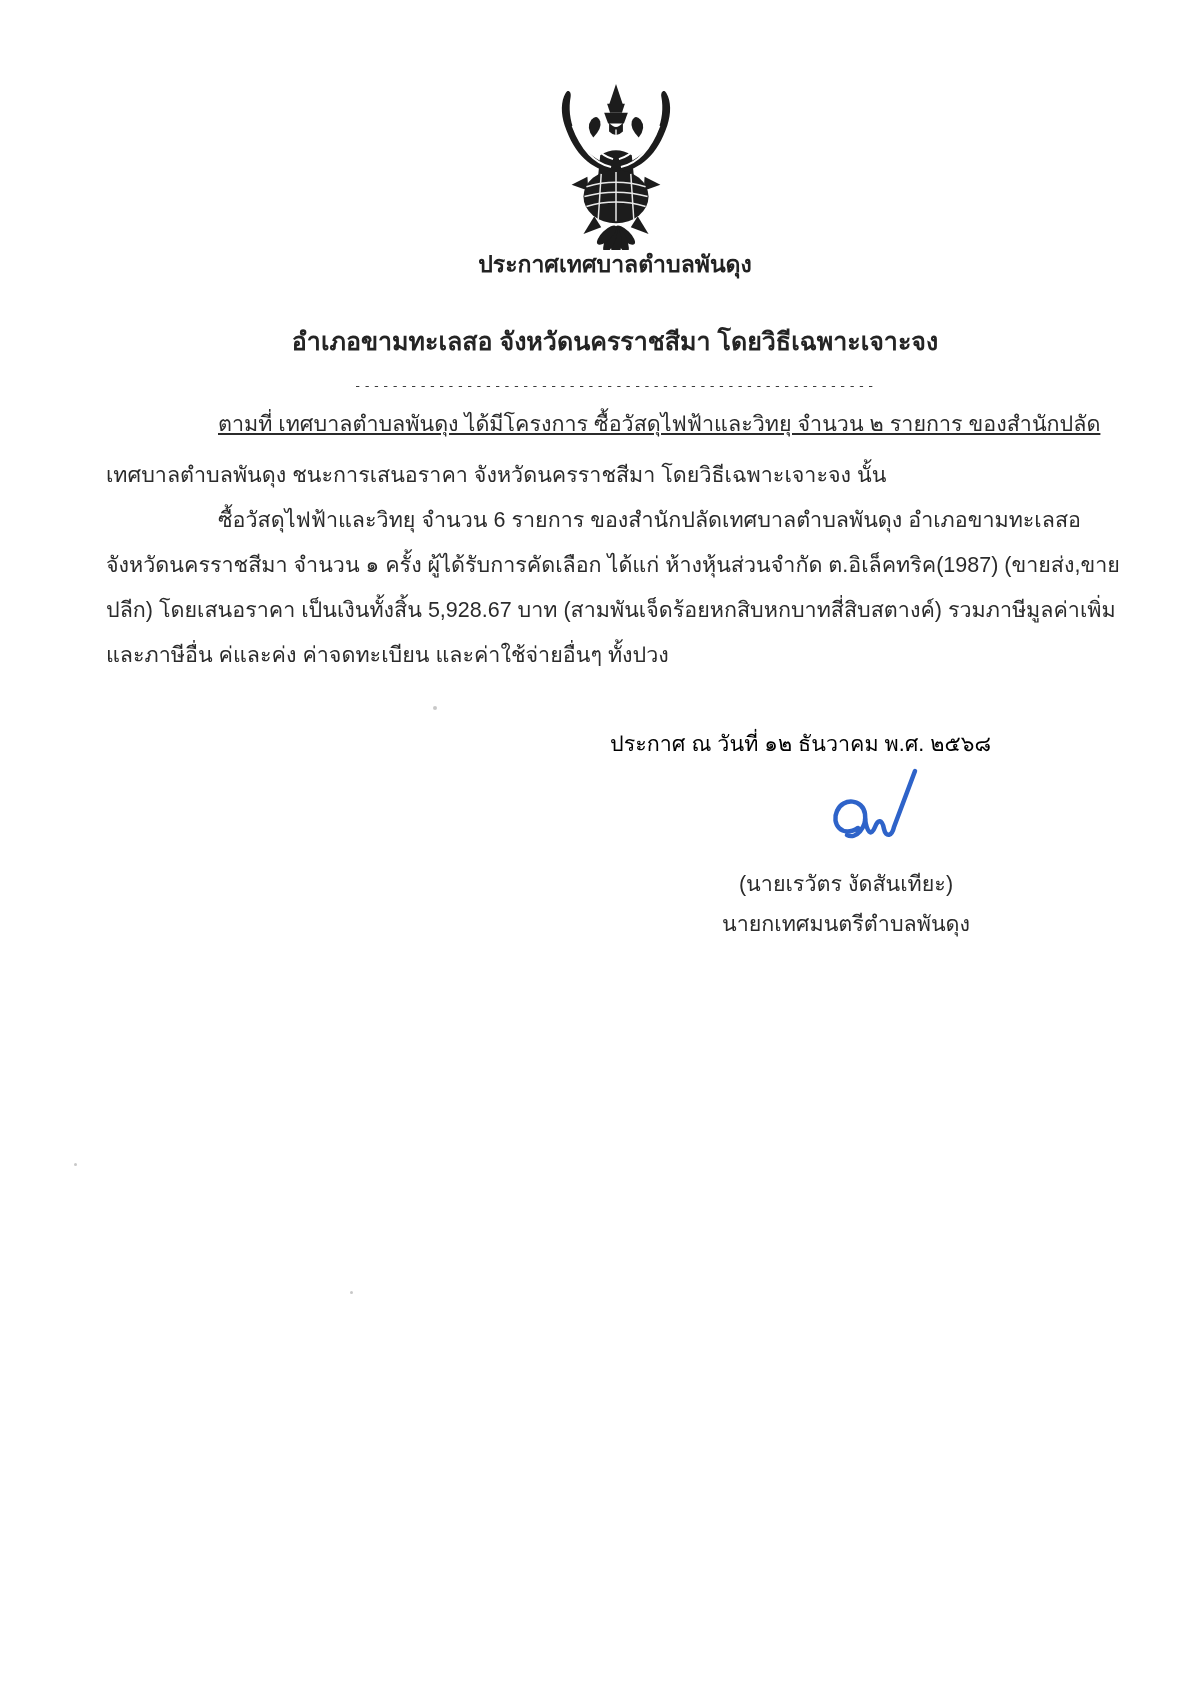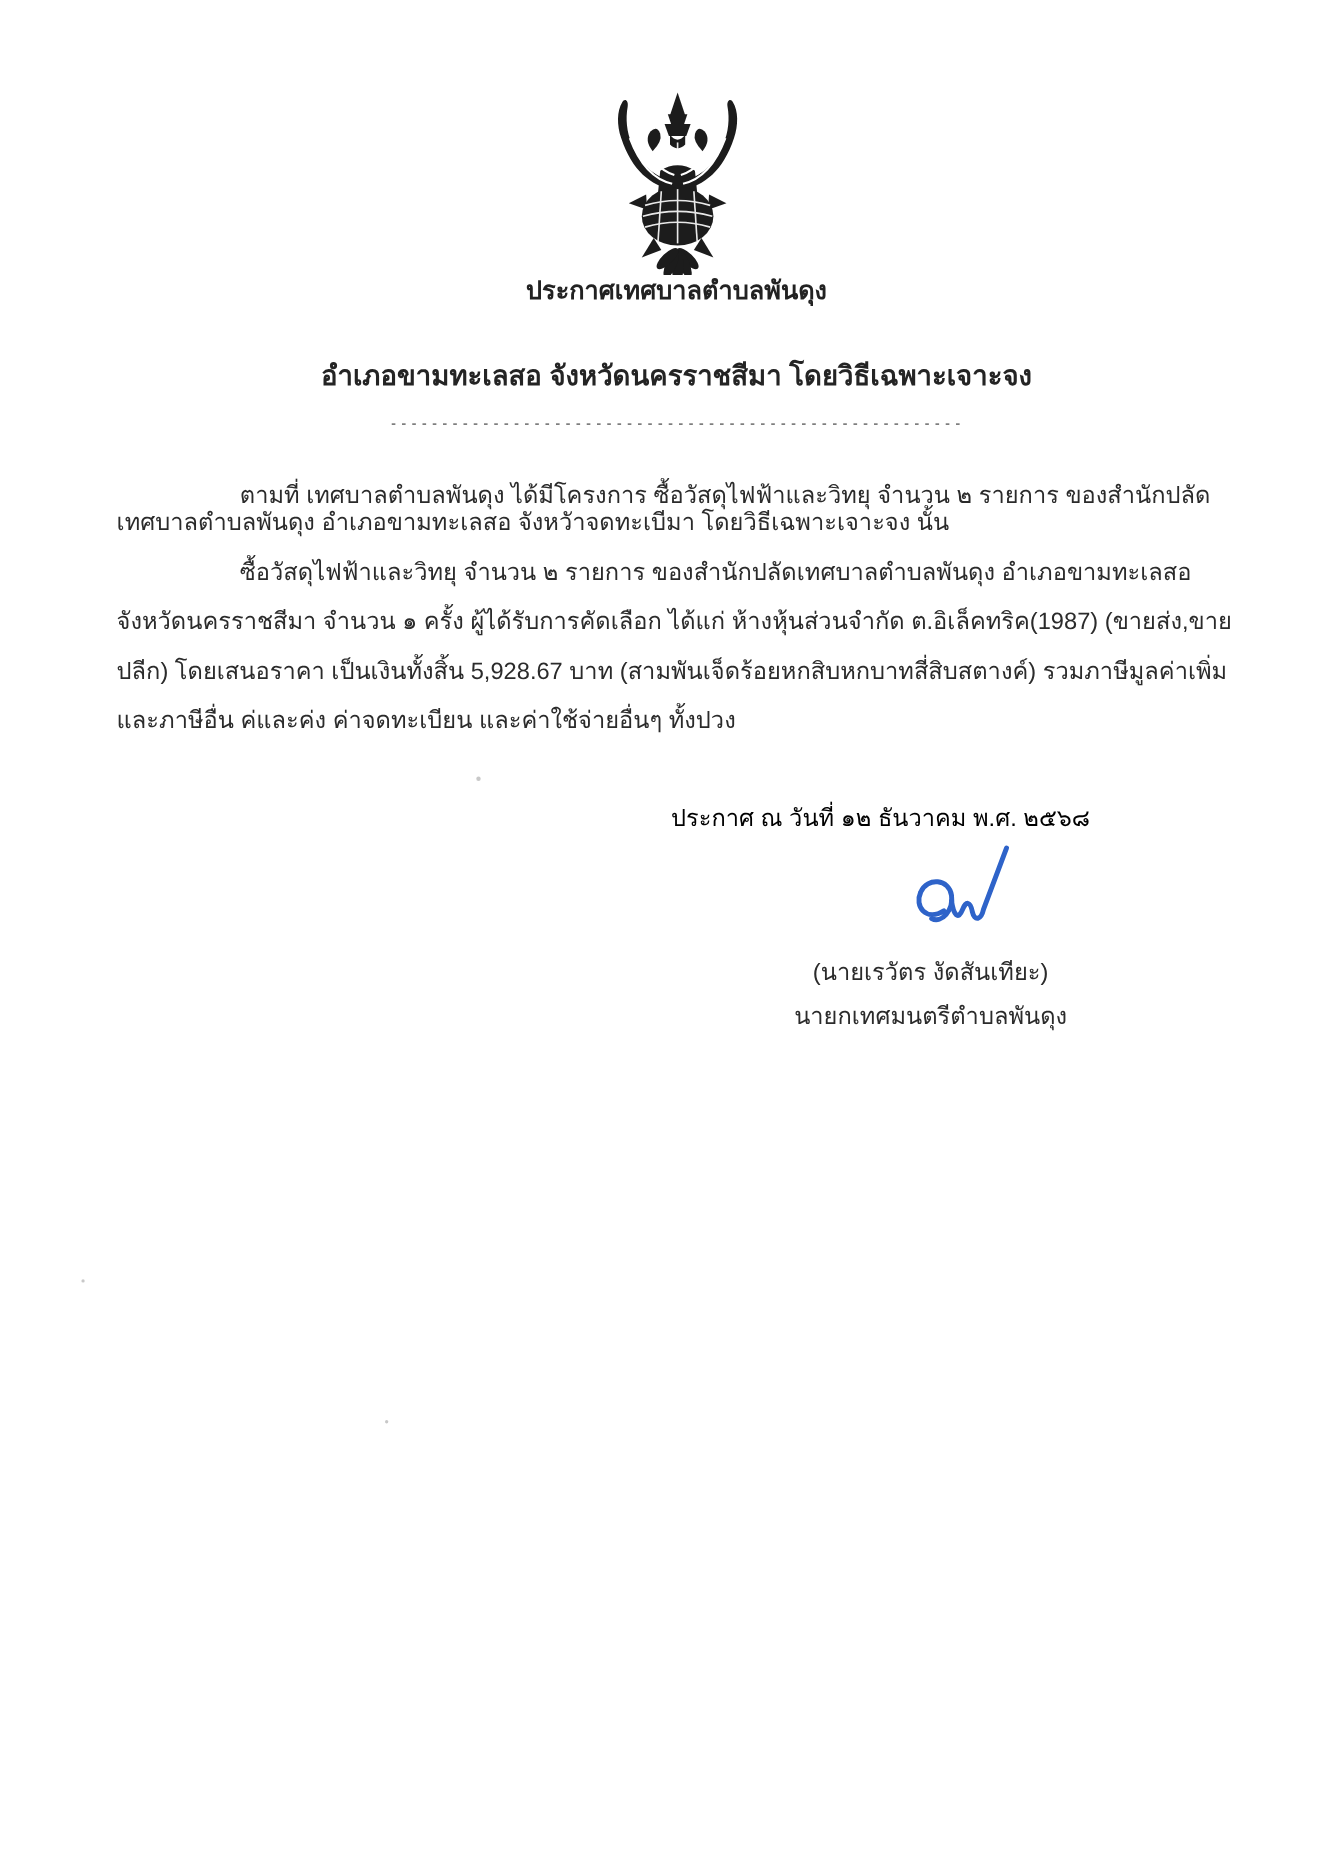--- a/index.html
+++ b/index.html
@@ -22,21 +22,21 @@
     font-family:"DejaVu Sans Mono",monospace;
     font-size:13px;letter-spacing:1.5px;color:#3c3c3c;
     white-space:nowrap;
   }
   .bodyline{
     left:106px;width:960px;
     font-size:21.5px;color:#2b2b2b;
     white-space:nowrap;
   }
   .indent{padding-left:112px;}
-  .l1{top:432px;} .l2{top:457px;} .l3{top:502px;}
+  .l1{top:406px;text-decoration:underline;} .l2{top:457px;} .l3{top:502px;}
   .l4{top:547px;} .l5{top:592px;} .l6{top:637px;}
   .dateline{top:726px;left:610px;font-size:21.5px;color:#000000;white-space:nowrap;}
   .sig{top:764px;left:826px;width:96px;height:100px;}
   .signame{top:866px;left:660px;width:372px;text-align:center;font-size:21.5px;color:#2b2b2b;}
   .sigpos{top:906px;left:660px;width:372px;text-align:center;font-size:21.5px;color:#2b2b2b;}
   .emblem{top:82px;left:542px;width:148px;height:168px;}
   .speck{width:4px;height:4px;border-radius:50%;background:#9a9a9a;opacity:.55;}
   .sp1{top:706px;left:433px;}
   .sp2{top:1163px;left:74px;width:3px;height:3px;}
   .sp3{top:1291px;left:350px;width:3px;height:3px;}
@@ -109,23 +109,23 @@
         <path d="M75 48 L75 56"></path>
       </g>
     </svg>
   </div>
 
   <div class="abs hdr title">ประกาศเทศบาลตำบลพันดุง</div>
   <div class="abs hdr subj2">อำเภอขามทะเลสอ จังหวัดนครราชสีมา โดยวิธีเฉพาะเจาะจง</div>
   <div class="abs divider">--------------------------------------------------------</div>
 
   <div class="abs bodyline indent l1">ตามที่ เทศบาลตำบลพันดุง ได้มีโครงการ ซื้อวัสดุไฟฟ้าและวิทยุ จำนวน ๒ รายการ ของสำนักปลัด</div>
-  <div class="abs bodyline l2">เทศบาลตำบลพันดุง อำเภอขามทะเลสอ จังหวัาจดทะเบีมา โดยวิธีเฉพาะเจาะจง  นั้น</div>
+  <div class="abs bodyline l2">เทศบาลตำบลพันดุง ชนะการเสนอราคา จังหวัดนครราชสีมา โดยวิธีเฉพาะเจาะจง  นั้น</div>
 
-  <div class="abs bodyline indent l3">ซื้อวัสดุไฟฟ้าและวิทยุ จำนวน ๒ รายการ ของสำนักปลัดเทศบาลตำบลพันดุง อำเภอขามทะเลสอ</div>
+  <div class="abs bodyline indent l3">ซื้อวัสดุไฟฟ้าและวิทยุ จำนวน 6 รายการ ของสำนักปลัดเทศบาลตำบลพันดุง อำเภอขามทะเลสอ</div>
   <div class="abs bodyline l4">จังหวัดนครราชสีมา จำนวน ๑ ครั้ง ผู้ได้รับการคัดเลือก ได้แก่ ห้างหุ้นส่วนจำกัด ต.อิเล็คทริค(1987) (ขายส่ง,ขาย</div>
   <div class="abs bodyline l5">ปลีก) โดยเสนอราคา เป็นเงินทั้งสิ้น 5,928.67 บาท (สามพันเจ็ดร้อยหกสิบหกบาทสี่สิบสตางค์) รวมภาษีมูลค่าเพิ่ม</div>
   <div class="abs bodyline l6">และภาษีอื่น ค่และค่ง ค่าจดทะเบียน และค่าใช้จ่ายอื่นๆ ทั้งปวง</div>
 
   <div class="abs dateline">ประกาศ ณ วันที่  ๑๒ ธันวาคม พ.ศ. ๒๕๖๘</div>
 
   <div class="abs sig">
     <svg width="96" height="100" viewBox="0 0 96 100" xmlns="http://www.w3.org/2000/svg">
       <g fill="none" stroke="#2e63c9" stroke-width="4.5" stroke-linecap="round" stroke-linejoin="round">
         <path d="M32 64 C16 74 5 60 11 47 C17 33 37 35 39 50 C41 63 30 76 21 71"></path>

